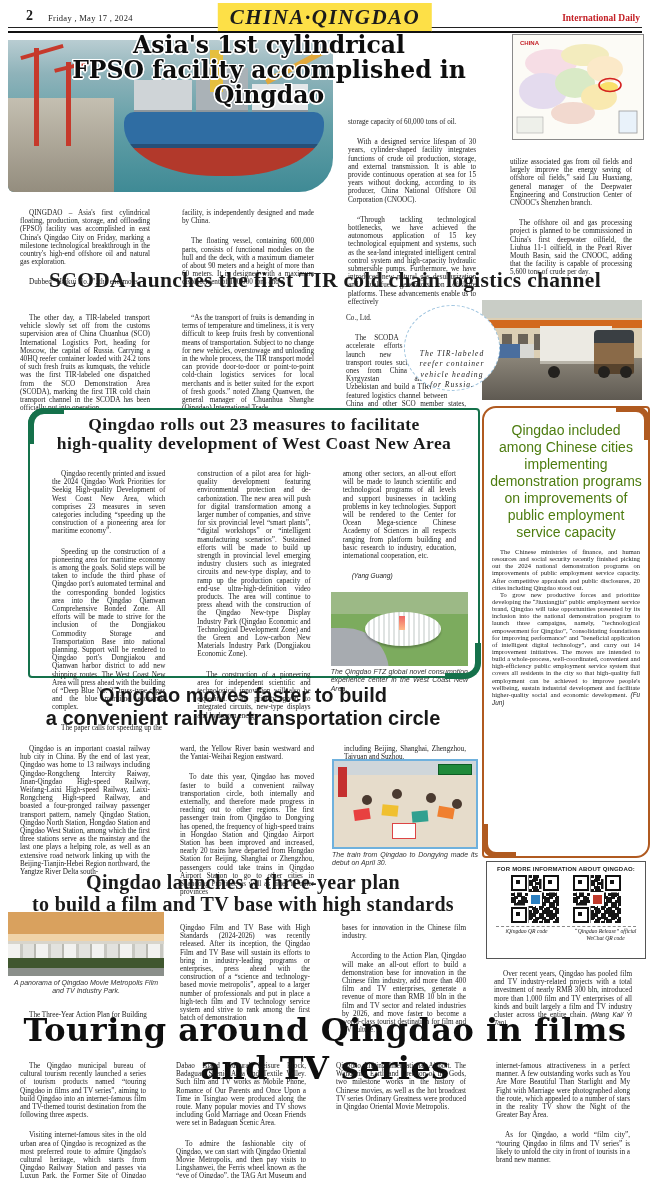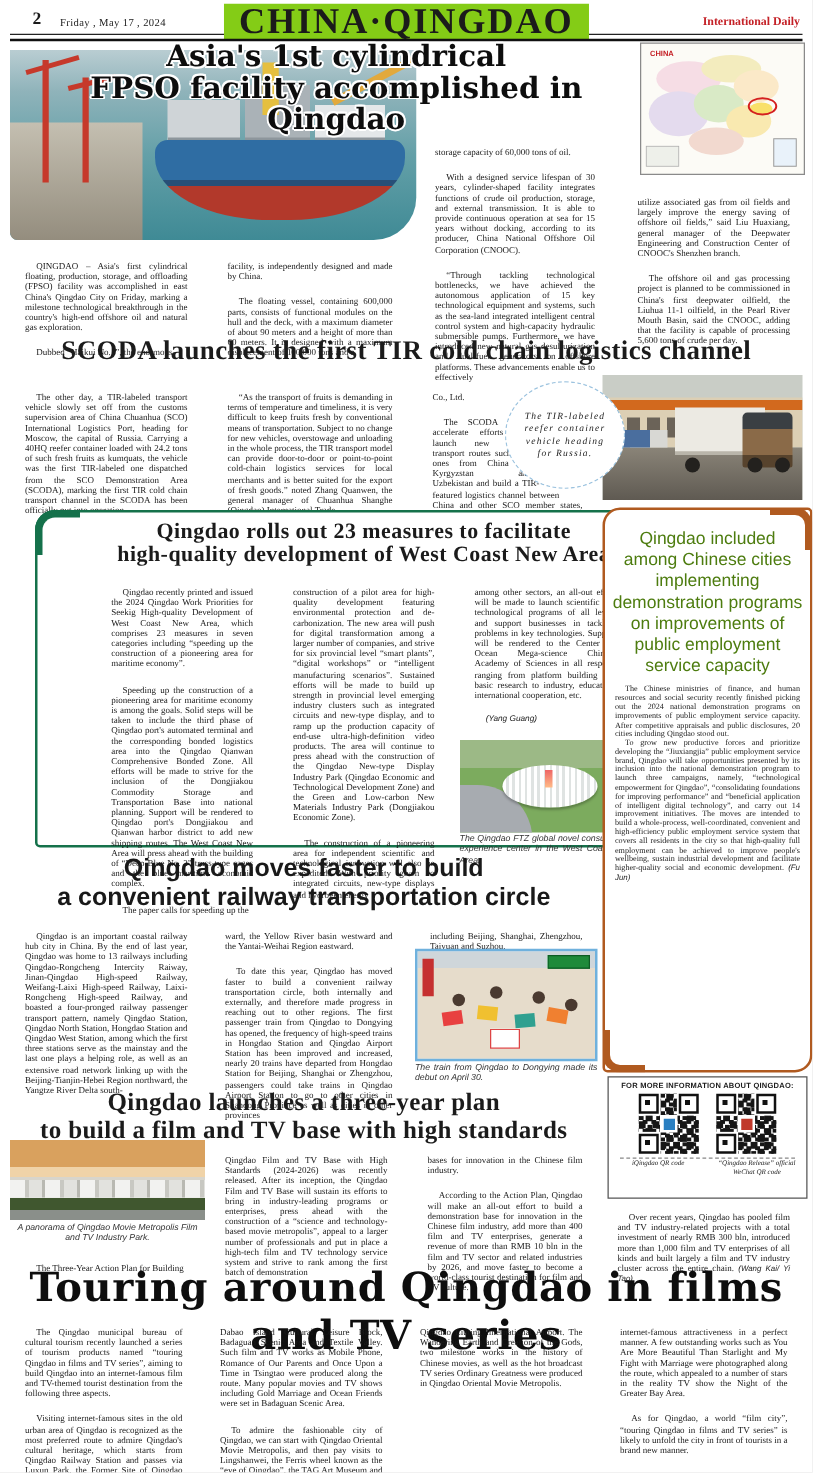--- a/index.html
+++ b/index.html
@@ -6,22 +6,22 @@
   .page{position:relative;width:650px;height:1178px;margin:0 auto;background:#ffffff;
         font-family:"Liberation Serif",serif;color:#1b1b1b;overflow:hidden;}
   .abs{position:absolute;}
 
   
   #hdr-rule{position:absolute;left:8px;right:8px;top:27px;height:3px;
             border-top:1px solid #222;border-bottom:2.5px solid #111;}
   #pg-no{position:absolute;left:26px;top:8px;font-size:14px;font-weight:bold;}
   #pg-date{position:absolute;left:48px;top:13px;font-size:8.5px;letter-spacing:.3px;}
   #masthead{position:absolute;left:50%;top:3px;transform:translateX(-50%);
-            background:#84cc16;padding:0 12px;font-size:29px;font-weight:bold;letter-spacing:1.5px;
-            z-index:3;border-bottom:1.5px solid #111;line-height:28px;}
+            background:#fde047;padding:0 12px;font-size:21px;font-weight:bold;letter-spacing:1.5px;
+            z-index:3;border-bottom:1.5px solid #111;line-height:28px;font-style:italic;}
   #brand{position:absolute;right:10px;top:13px;font-size:9.5px;font-weight:bold;color:#c42127;}
 
   
   .bt{font-size:7.2px;line-height:1.14;text-align:justify;}
   .bt p{margin:12px;text-indent:9px;}
   .bt p.pc{text-indent:0;}
   .byline{font-family:"Liberation Sans",sans-serif;font-style:italic;font-size:6.6px;
           text-indent:9px;margin:1px 0 0 0;}
   .capt{font-family:"Liberation Sans",sans-serif;font-style:italic;font-size:7px;
         line-height:1.2;color:#333;text-align:justify;}
@@ -52,41 +52,41 @@
 
   
   #scoda-headline{left:8px;top:268px;width:634px;text-align:center;
      font-size:21.5px;font-weight:bold;letter-spacing:.3px;}
   #scoda-c1{left:8px;top:302px;width:154px;}
   #scoda-c2{left:170px;top:302px;width:156px;}
   #scoda-c3{left:334px;top:302px;width:144px;}
   .bubble-spacer{float:right;width:66px;height:66px;margin:24px 0 0 3px;
      shape-outside:ellipse(50% 50% at 62% 50%);}
   #scoda-bubble{left:404px;top:305px;width:94px;height:84px;background:#fff;z-index:4;
-     border:1.6px dashed #9cc3df;border-radius:50%;display:flex;align-items:center;justify-content:center;}
+     border:1.6px dashed #9cc3df;border-radius:50%;display:flex;align-items:flex-end;justify-content:center;}
   #scoda-bubble .btxt{font-style:italic;font-size:7.6px;line-height:1.35;letter-spacing:1px;
      text-align:center;width:72px;color:#222;}
   #truck-photo{left:482px;top:300px;width:160px;height:100px;overflow:hidden;background:#c9cdc6;}
   .t-bldg{position:absolute;left:0;top:18px;width:160px;height:40px;background:#dccfb4;}
   .t-stripe{position:absolute;left:0;top:20px;width:160px;height:8px;background:#d2691e;}
   .t-win{position:absolute;left:4px;top:34px;width:90px;height:16px;
      background:repeating-linear-gradient(90deg,#6b6358 0 10px,#dccfb4 10px 16px);}
   .t-ground{position:absolute;left:0;top:58px;width:160px;height:42px;
      background:linear-gradient(180deg,#8a8478,#5f5a52);}
   .t-box{position:absolute;left:58px;top:26px;width:72px;height:38px;background:#eceae3;
      box-shadow:inset 0 -3px 0 #b9b5aa;}
   .t-cab{position:absolute;left:112px;top:30px;width:40px;height:44px;border-radius:4px 4px 2px 2px;
      background:linear-gradient(180deg,#3a3f43 0 30%,#8a6a48 30% 78%,#57432d 78% 100%);}
   .t-wheel{position:absolute;width:12px;height:12px;border-radius:50%;background:#23211e;top:66px;}
   .t-mini{position:absolute;left:8px;top:44px;width:30px;height:14px;background:#4a6e9e;
      box-shadow:14px 0 0 #d8d8d4;}
 
   
   #greenbox{left:28px;top:408px;width:448px;height:266px;border:2.5px solid #15714b;
-     border-radius:16px 4px 16px 4px;background:#fff;padding-left:37px;}
+     border-radius:16px 4px 16px 4px;background:#fff;}
   #greenbox::before{content:"";position:absolute;left:-2.5px;top:-2.5px;width:30px;height:30px;
      border-left:6px solid #15714b;border-top:6px solid #15714b;border-radius:16px 0 0 0;}
   #greenbox::after{content:"";position:absolute;right:-2.5px;bottom:-2.5px;width:30px;height:30px;
      border-right:6px solid #15714b;border-bottom:6px solid #15714b;border-radius:0 0 16px 0;}
   .gb-title{margin-top:5px;text-align:center;font-size:17.5px;line-height:19px;font-weight:bold;
      letter-spacing:.4px;}
   .gb-cols{display:flex;gap:8px;padding:5px 10px 0 10px;}
   .gb-col{flex:1;}
   #ftz-photo{position:relative;width:100%;height:74px;margin:2px 0;overflow:hidden;
      background:linear-gradient(180deg,#9cb986 0 30%,#7cab5e 30% 100%);}

